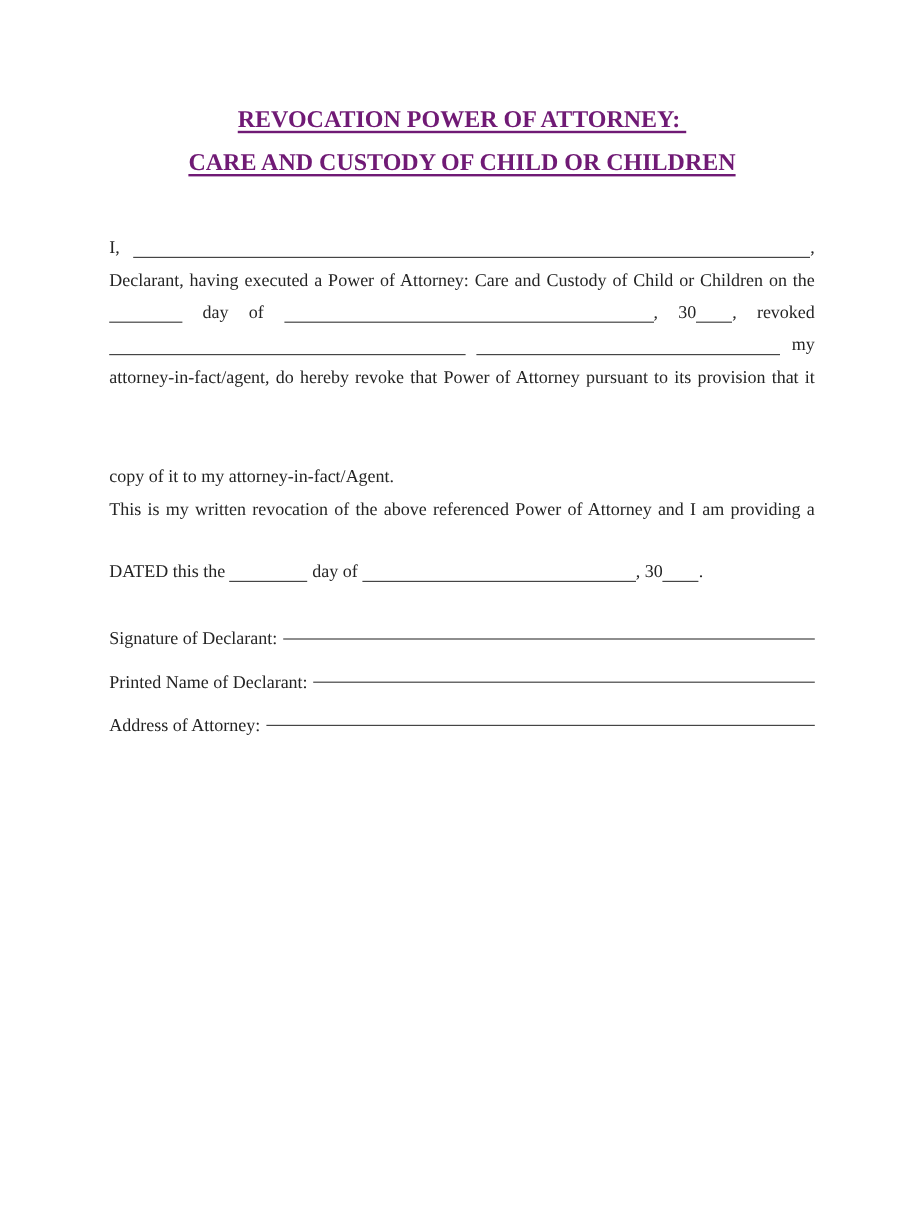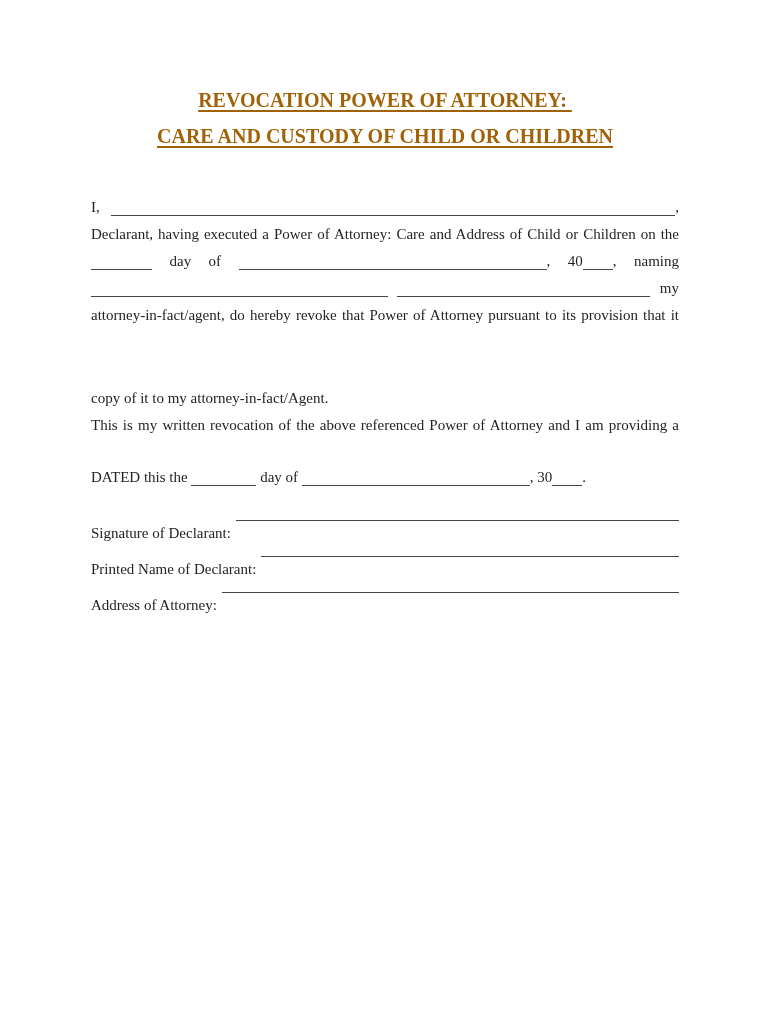--- a/index.html
+++ b/index.html
@@ -16,21 +16,21 @@
   .title {
     position: absolute;
     top: 82px;
     left: 0;
     width: 770px;
     margin: 0;
     text-align: center;
     font-size: 20px;
     line-height: 36px;
     font-weight: bold;
-    color: #a16207;
+    color: #701a75;
   }
   .title-line {
     display: block;
     text-decoration: underline;
     text-underline-offset: 3px;
     text-decoration-thickness: 1.6px;
     white-space: pre;
   }
   
   .block {
@@ -64,21 +64,21 @@
   .w30  { width: 30px; }
   .w297 { width: 297px; }
   .w253 { width: 253px; }
   .w65  { width: 65px; }
   .w228 { width: 228px; }
   
   .sig-row {
     display: flex;
     height: 27px;
     margin-bottom: 9px;
-    align-items: flex-start;
+    align-items: center;
     font-family: Liberation Serif, serif;
   }
   .sig-label { white-space: nowrap; line-height: 27px; }
   .sig-fill {
     flex: 1;
     border-bottom: 1.3px solid #454545;
     margin-left: 5px;
     margin-bottom: 3px;
   }
 </style>
@@ -87,22 +87,22 @@
 
 <div class="page">
 
   <h1 class="title">
     <span class="title-line">REVOCATION POWER OF ATTORNEY:&nbsp;</span>
     <span class="title-line">CARE AND CUSTODY OF CHILD OR CHILDREN</span>
   </h1>
 
   <div class="block p1">
     <div class="line just"><span>I,</span> <span class="blank w564"></span><span>,</span></div>
-    <div class="line just">Declarant, having executed a Power of Attorney: Care and Address of Child or Children on the</div>
-    <div class="line just"><span class="blank w61"></span> <span>day</span> <span>of</span> <span class="blank w308"></span><span>,</span> <span>40</span><span class="blank w30"></span><span>,</span> <span>naming</span></div>
+    <div class="line just">Declarant, having executed a Power of Attorney: Care and Custody of Child or Children on the</div>
+    <div class="line just"><span class="blank w61"></span> <span>day</span> <span>of</span> <span class="blank w308"></span><span>,</span> <span>30</span><span class="blank w30"></span><span>,</span> <span>revoked</span></div>
     <div class="line just"><span class="blank w297"></span> <span class="blank w253"></span> <span>my</span></div>
     <div class="line just">attorney-in-fact/agent, do hereby revoke that Power of Attorney pursuant to its provision that it</div>
   </div>
 
   <div class="block p2">
     <div class="line">copy of it to my attorney-in-fact/Agent.</div>
     <div class="line just">This is my written revocation of the above referenced Power of Attorney and I am providing a</div>
   </div>
 
   <div class="block dated">

